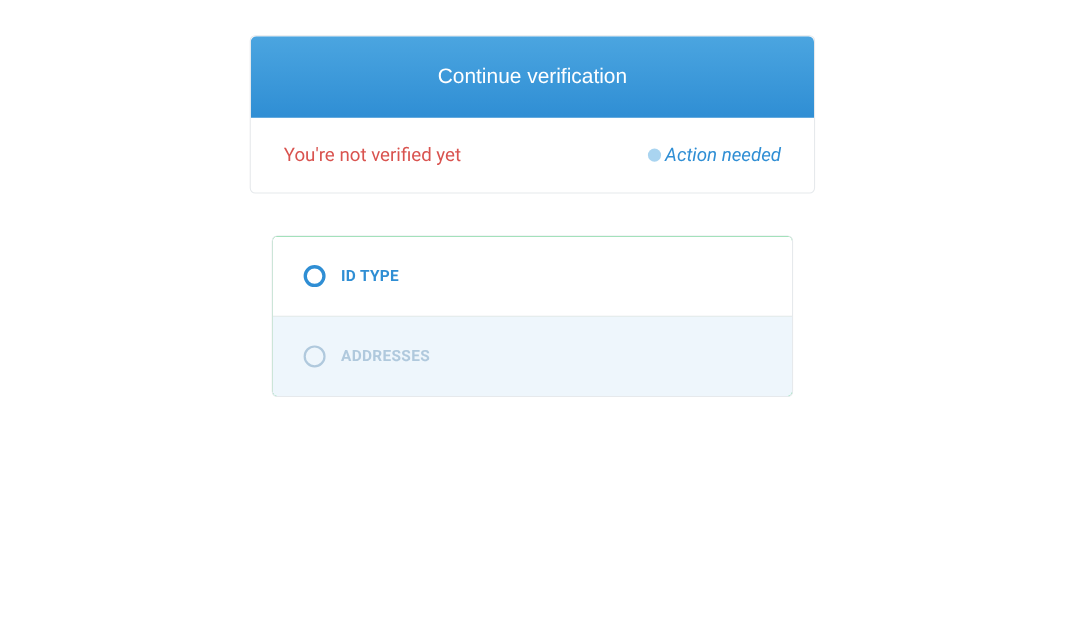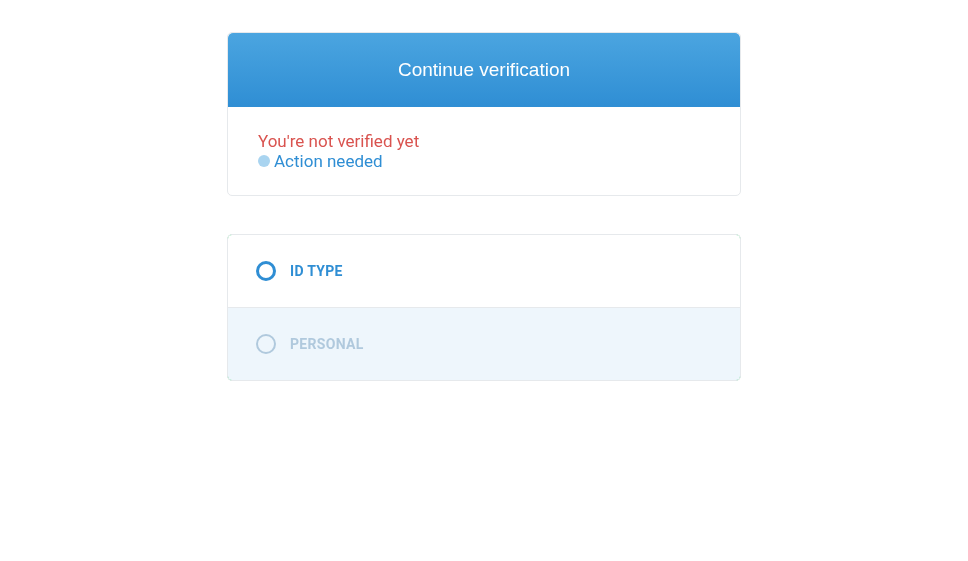--- a/index.html
+++ b/index.html
@@ -32,47 +32,47 @@
       font-weight: 400;
       text-align: center;
       padding: 26px 4px;
       border: none;
       cursor: pointer;
       border-radius: 5px 5px 0 0;
     }
     .status-row {
       display: flex;
       justify-content: space-between;
-      align-items: flex-start;
+      align-items: center;
       padding: 24px 30px;
-      flex-direction: column;
     }
     .status-text {
       color: #d9534f;
       font-size: 17px;
       font-weight: 400;
     }
     .action-needed {
       display: flex;
       align-items: center;
       gap: 4px;
+      font-style: italic;
     }
     .action-dot {
       width: 12px;
       height: 12px;
       border-radius: 50%;
       background: #a9d4f0;
     }
     .action-text {
       color: #2f8ed4;
       font-size: 17px;
       font-weight: 400;
     }
     .steps-card {
-      width: 514px;
+      width: 474px;
       border: 1px solid #e6e9ec;
       border-radius: 5px;
       overflow: hidden;
       margin-top: 38px;
       background: #22c55e;
     }
     .step {
       display: flex;
       align-items: center;
       gap: 14px;
@@ -127,15 +127,15 @@
   </div>
 </div>
 
 <div class="steps-card">
   <div class="step active">
     <span class="step-circle"></span>
     <span class="step-label">ID TYPE</span>
   </div>
   <div class="step inactive">
     <span class="step-circle"></span>
-    <span class="step-label">PERSONAL</span>
+    <span class="step-label">ADDRESSES</span>
   </div>
 </div>
 
 </body></html>

